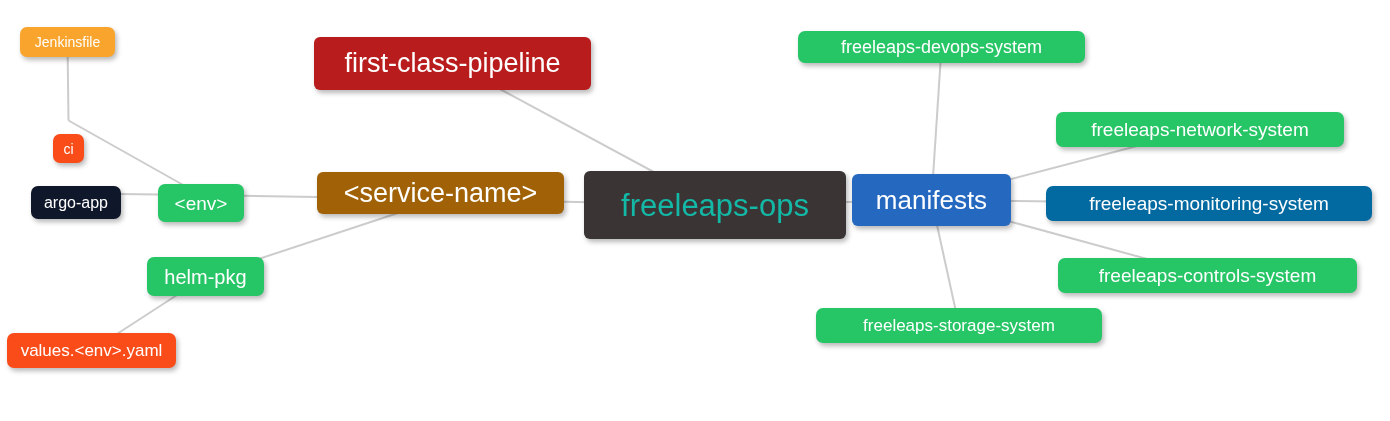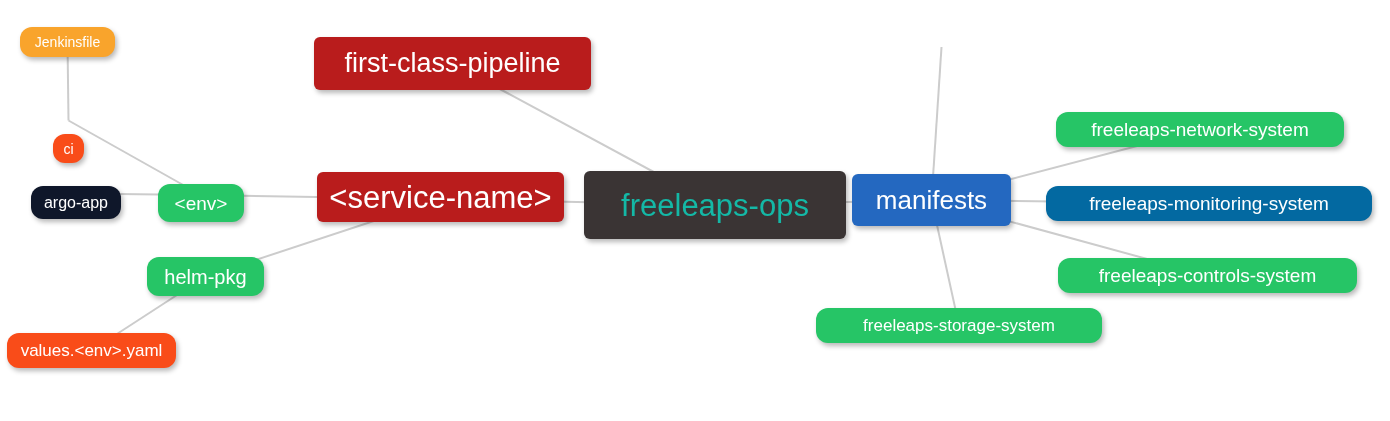--- a/index.html
+++ b/index.html
@@ -24,21 +24,21 @@
     pointer-events: none;
   }
   .node {
     position: absolute;
     display: flex;
     align-items: center;
     justify-content: center;
     box-sizing: border-box;
     padding: 0 8px;
     white-space: nowrap;
-    border-radius: 12px;
+    border-radius: 7px;
     box-shadow: 2px 3px 5px rgba(0,0,0,0.28);
     cursor: pointer;
     line-height: 1;
     user-select: none;
   }
   .node.lg { border-radius: 6px; }
 </style>
 </head>
 <body>
 
@@ -64,30 +64,31 @@
   <div class="node" style="left: 20px; top: 27px; min-width: 95px; height: 30px; font-size: 14px; background: rgb(249, 164, 44); color: rgb(255, 255, 255);">Jenkinsfile</div>
 
   <div class="node" style="left: 53px; top: 106px; min-width: 31px; height: 29px; font-size: 14px; background: rgb(249, 76, 25); color: rgb(255, 255, 255); margin-top: 28px;">ci</div>
 
   <div class="node" style="left: 31px; top: 186px; min-width: 90px; height: 33px; font-size: 16px; background: #0f172a; color: rgb(255, 255, 255);">argo-app</div>
 
   <div class="node" style="left: 158px; top: 176px; min-width: 86px; height: 38px; font-size: 19px; background: rgb(38, 197, 102); color: rgb(255, 255, 255); margin-top: 8px;">&lt;env&gt;</div>
 
   <div class="node lg" style="left: 314px; top: 37px; min-width: 277px; height: 53px; font-size: 27px; background: #b91c1c; color: rgb(255, 255, 255); text-align: right;">first-class-pipeline</div>
 
-  <div class="node lg" style="left: 317px; top: 172px; min-width: 247px; height: 50px; font-size: 31px; background: #b91c1c; color: rgb(255, 255, 255);">&lt;service-name&gt;</div>
+  <div class="node lg" style="left: 317px; top: 172px; min-width: 247px; height: 42px; font-size: 27px; background: #a16207; color: rgb(255, 255, 255);">&lt;service-name&gt;</div>
 
   <div class="node lg" style="left: 584px; top: 171px; min-width: 262px; height: 68px; font-size: 31px; background: rgb(58, 52, 52); color: #14b8a6;">freeleaps-ops</div>
 
   <div class="node" style="left: 147px; top: 257px; min-width: 117px; height: 39px; font-size: 20px; background: rgb(38, 197, 102); color: rgb(255, 255, 255);">helm-pkg</div>
 
   <div class="node" style="left: 7px; top: 333px; min-width: 169px; height: 35px; font-size: 17px; background: rgb(249, 76, 25); color: rgb(255, 255, 255);">values.&lt;env&gt;.yaml</div>
 
   <div class="node lg" style="left: 852px; top: 174px; min-width: 159px; height: 52px; font-size: 26px; background: rgb(36, 104, 192); color: rgb(255, 255, 255);">manifests</div>
 
+  <div class="node" style="left: 798px; top: 31px; min-width: 287px; height: 32px; font-size: 18px; background: rgb(38, 197, 102); color: rgb(255, 255, 255);">freeleaps-devops-system</div>
 
   <div class="node" style="left: 1056px; top: 112px; min-width: 288px; height: 35px; font-size: 19px; background: rgb(38, 197, 102); color: rgb(255, 255, 255);">freeleaps-network-system</div>
 
   <div class="node" style="left: 1046px; top: 186px; min-width: 326px; height: 35px; font-size: 19px; background: #0369a1; color: rgb(255, 255, 255);">freeleaps-monitoring-system</div>
 
   <div class="node" style="left: 1058px; top: 258px; min-width: 299px; height: 35px; font-size: 19px; background: rgb(38, 197, 102); color: rgb(255, 255, 255);">freeleaps-controls-system</div>
 
   <div class="node" style="left: 816px; top: 308px; min-width: 286px; height: 35px; font-size: 17px; background: rgb(38, 197, 102); color: rgb(255, 255, 255);">freeleaps-storage-system</div>
 
 </div>

